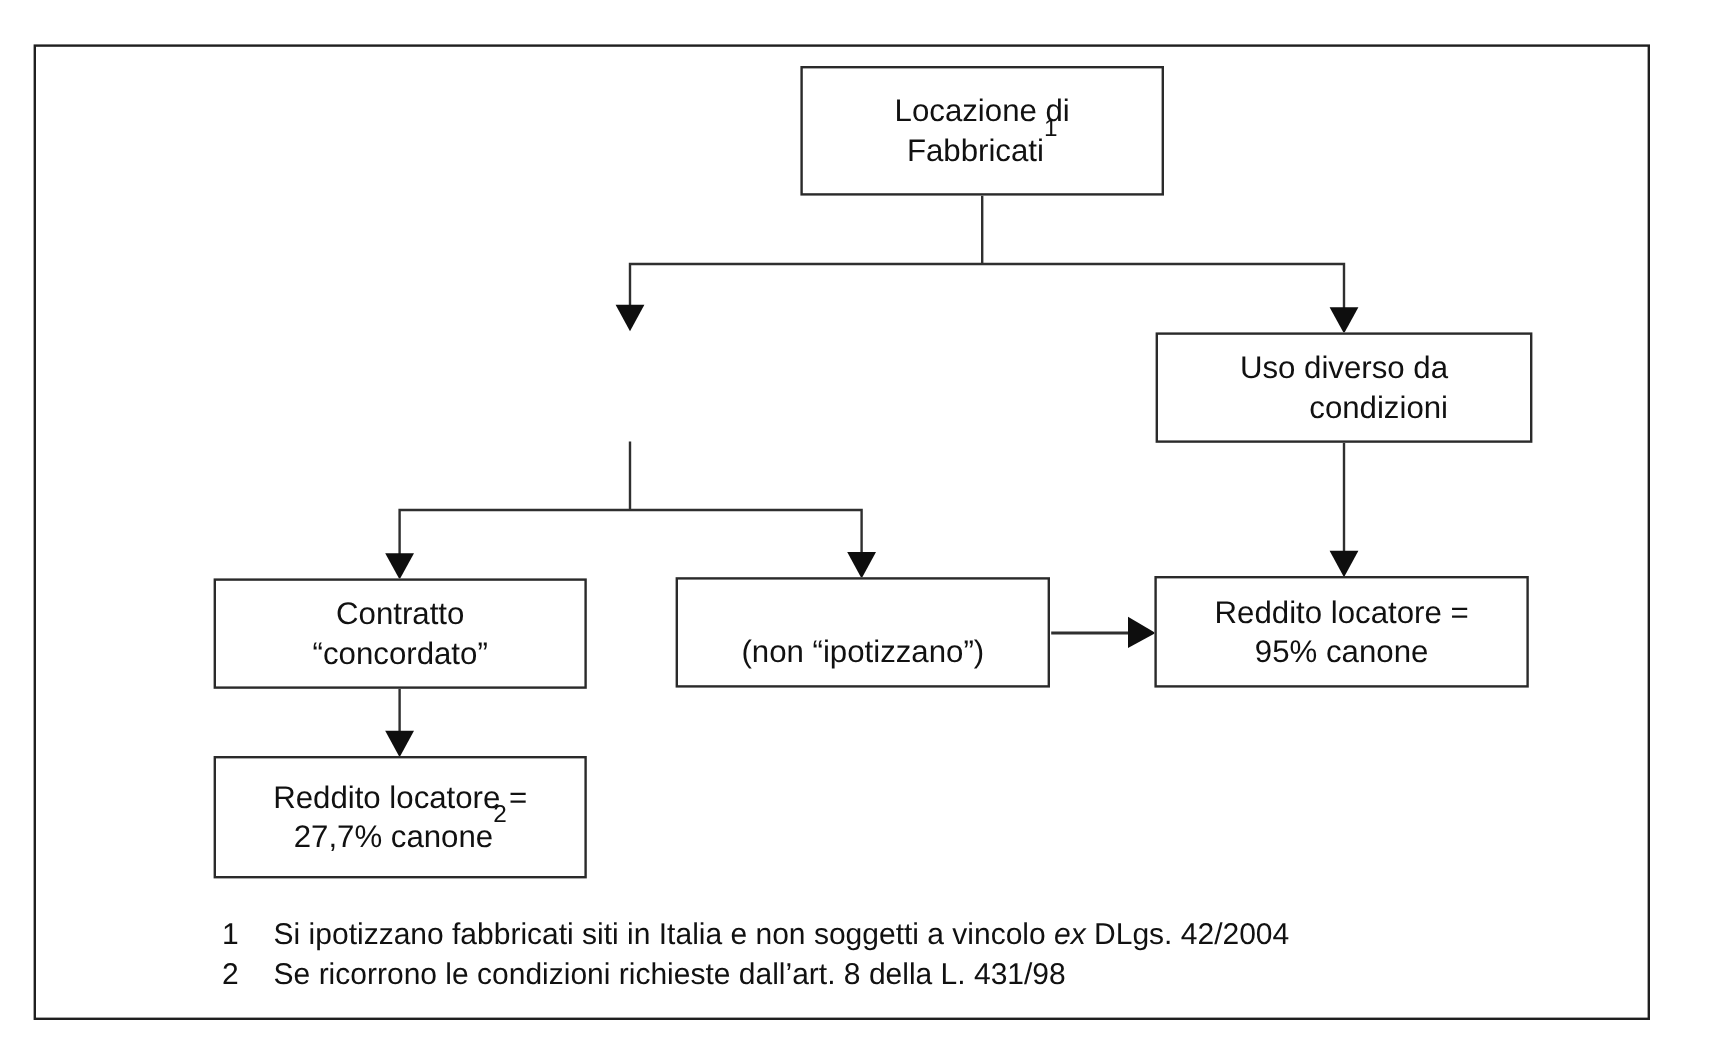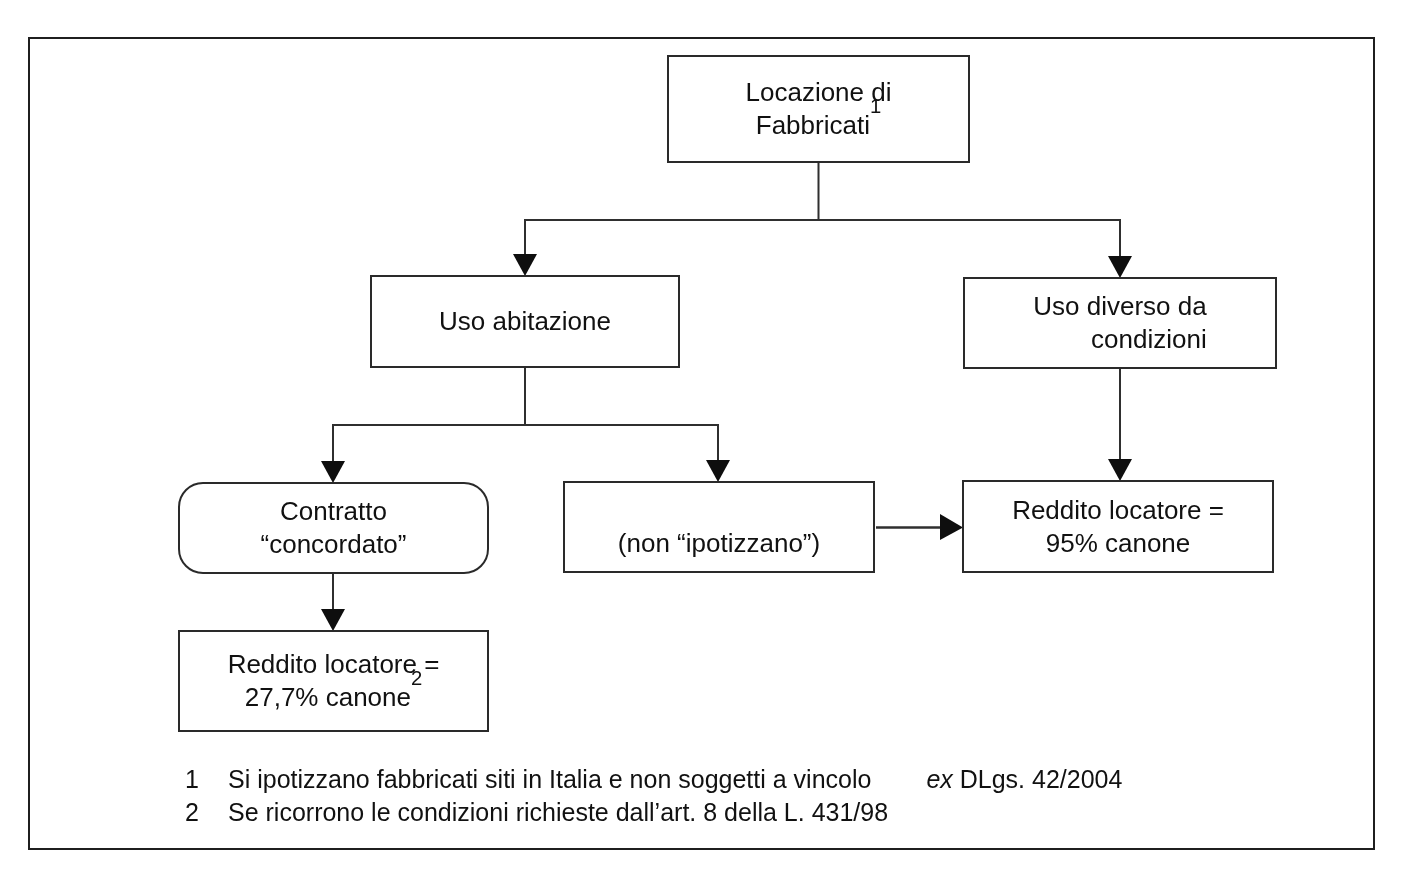--- a/index.html
+++ b/index.html
@@ -33,41 +33,41 @@
     display: flex;
     align-items: center;
     justify-content: center;
     text-align: center;
     font-size: 26px;
     line-height: 33px;
   }
   .node-root        { left: 667px; top:  55px; width: 303px; height: 108px; }
   .node-abitazione  { left: 370px; top: 275px; width: 310px; height:  93px; }
   .node-diverso     { left: 963px; top: 277px; width: 314px; height:  92px; text-align: right; }
-  .node-concordato  { left: 178px; top: 482px; width: 311px; height:  92px; border-radius: 25px; }
+  .node-concordato  { left: 178px; top: 482px; width: 311px; height:  92px; }
   .node-libero      { left: 563px; top: 481px; width: 312px; height:  92px; }
   .node-reddito95   { left: 962px; top: 480px; width: 312px; height:  93px; }
   .node-reddito665  { left: 178px; top: 630px; width: 311px; height: 102px; }
   .fn-ref {
     font-size: 0.78em;
     position: relative;
     top: -0.55em;
     line-height: 0;
   }
   .footnotes {
     position: absolute;
     left: 185px; top: 763px;
     width: 1150px;
     font-size: 25px;
     line-height: 33px;
     text-align: left;
   }
   .fn-row { display: flex; }
   .fn-num { width: 43px; flex: 0 0 43px; }
-  .fn-italic { font-style: italic; margin-left: 48px; }
+  .fn-italic { font-style: italic; }
 </style>
 </head>
 <body>
 
 <div class="canvas">
   <div class="frame"></div>
 
   <svg class="connectors" viewBox="0 0 1426 877">
     <path d="M818.5 163 L818.5 220 M525 220 L1120 220 M525 219 L525 258 M1120 219 L1120 260" stroke="#2f2f2f" stroke-width="2" fill="none"></path>
     <path d="M525 368 L525 425 M333 425 L718 425 M333 424 L333 462 M718 424 L718 461" stroke="#2f2f2f" stroke-width="2" fill="none"></path>
@@ -83,25 +83,20 @@
     <polygon points="940,514 940,540 963,527.5" fill="#0e0e0e"></polygon>
   </svg>
 
   <div class="node node-root">
     <div>
       <span>Locazione di</span><br>
       <span>Fabbricati</span><sup class="fn-ref">1</sup>
     </div>
   </div>
 
-  <div class="node node-abitazione">
-    <div>
-      <span>Uso abitazione</span>
-    </div>
-  </div>
 
   <div class="node node-diverso">
     <div>
       <span>Uso diverso da</span><br>
       <span>condizioni</span>
     </div>
   </div>
 
   <div class="node node-concordato">
     <div>

